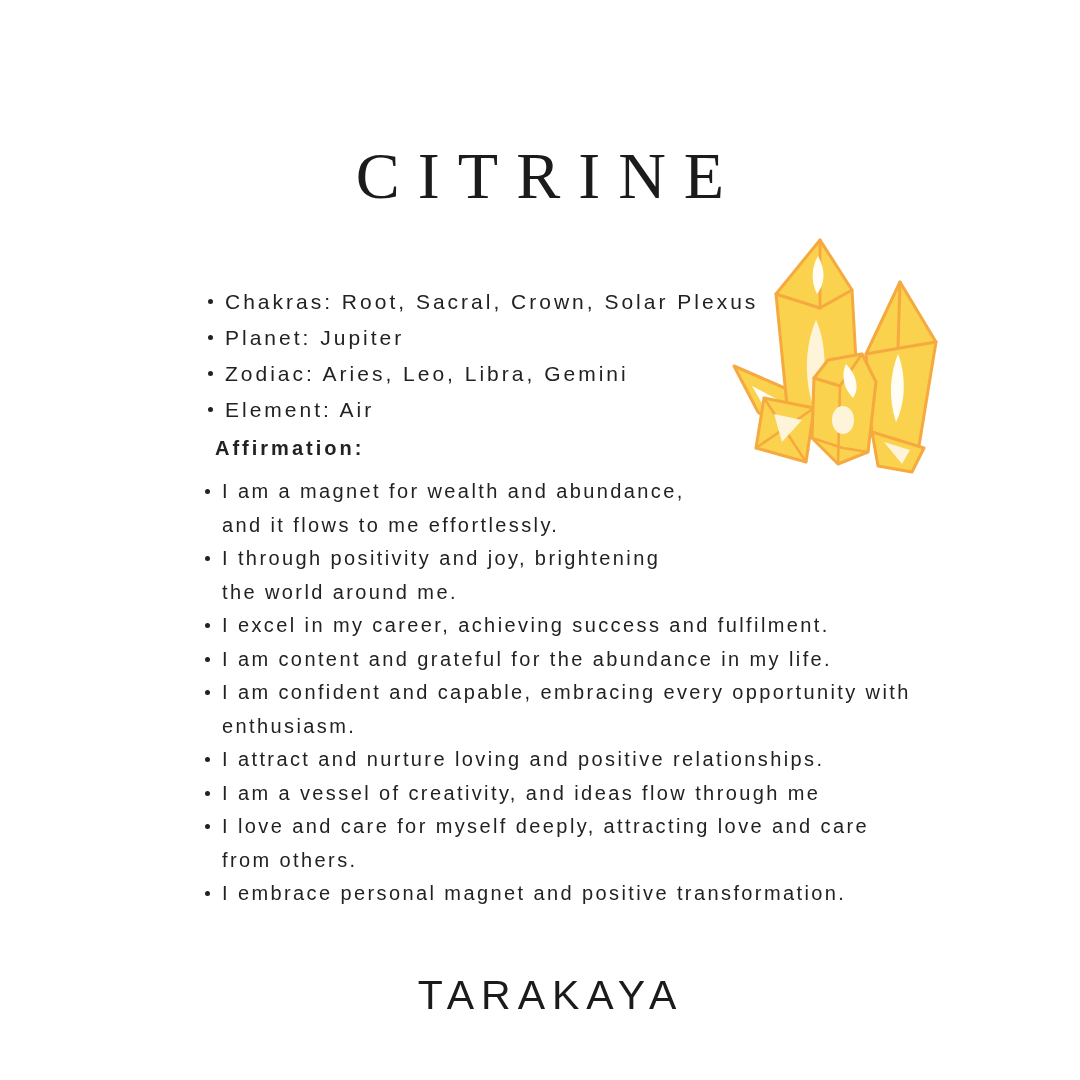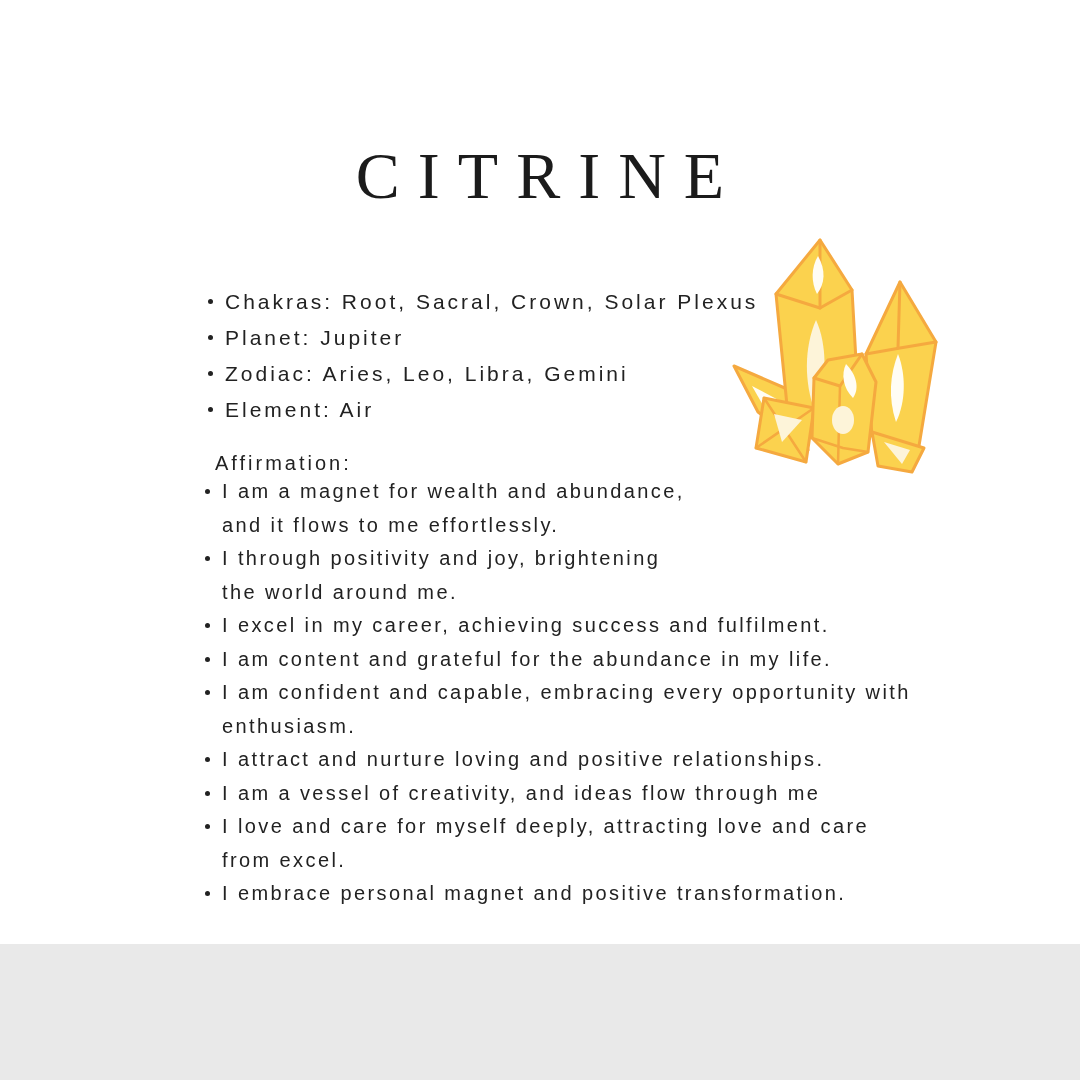--- a/index.html
+++ b/index.html
@@ -1,18 +1,18 @@
 <!DOCTYPE html>
 <html style="--background: #FFFFFF; --ink: #222222; --title-ink: #1B1B1B; --crystal-yellow: #FBD24E; --crystal-outline: #F5A93F; --crystal-cream: #FDF4D9; --crystal-light: #FFFDF4;"><head>
 <meta charset="utf-8">
 <style>
   html, body { margin: 0; padding: 0; background: #e9e9e9; }
   .canvas {
     position: relative;
-    width: 1080px; height: 944px;
+    width: 1080px; height: 1080px;
     margin: 0 auto;
     background: var(--background, #ffffff);
     font-family: "Liberation Sans", sans-serif;
     color: var(--ink, #222222);
     overflow: hidden;
   }
   .title {
     position: absolute;
     top: 138px; left: 0; right: 0;
     margin: 0;
@@ -49,23 +49,23 @@
     position: absolute;
     left: 0;
     width: 5px; height: 5px;
     border-radius: 50%;
     background: var(--ink, #222222);
   }
   .props li::before { top: 15px; }
   .affs li::before  { top: 14px; }
   .aff-head {
     position: absolute;
-    left: 215px; top: 452px;
+    left: 215px; top: 437px;
     font-size: 20px;
-    font-weight: normal;
+    font-weight: bold;
     letter-spacing: 3px;
     z-index: 1;
   }
   .affs {
     position: absolute;
     left: 197px; top: 467px;
     width: 840px;
     font-size: 20px;
     letter-spacing: 2.4px;
     line-height: 33.5px;
@@ -165,21 +165,21 @@
       <span class="l">enthusiasm.</span>
     </li>
     <li>
       <span class="l">I attract and nurture loving and positive relationships.</span>
     </li>
     <li>
       <span class="l">I am a vessel of creativity, and ideas flow through me</span>
     </li>
     <li>
       <span class="l">I love and care for myself deeply, attracting love and care</span>
-      <span class="l">from excel.</span>
+      <span class="l">from others.</span>
     </li>
     <li>
       <span class="l">I embrace personal magnet and positive transformation.</span>
     </li>
   </ul>
 
   <div class="brand">TARAKAYA</div>
 
 </div>
 

